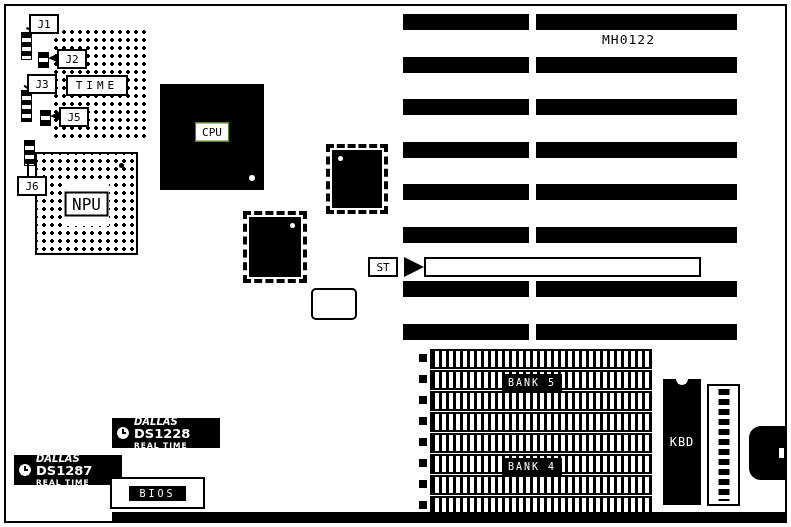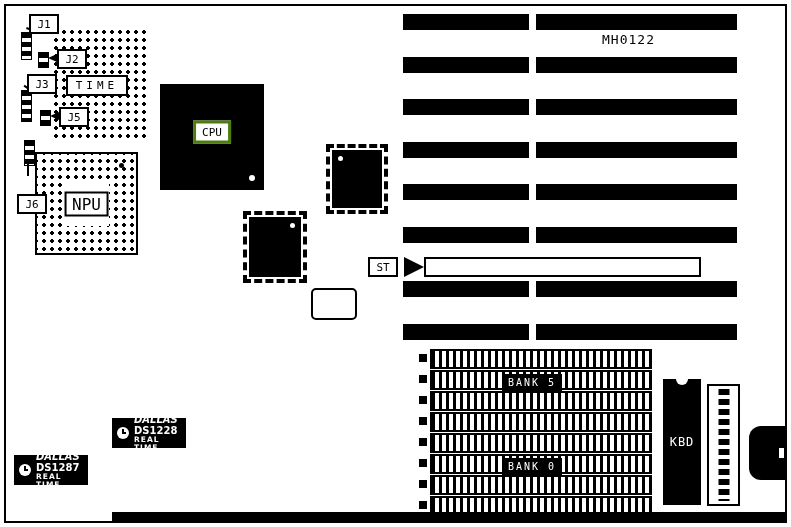--- a/index.html
+++ b/index.html
@@ -30,21 +30,21 @@
   
   .jumper{position:absolute;border:1px solid #000;z-index:4;
     background:repeating-linear-gradient(180deg,#000 0 5px,#fff 5px 9px);}
   .lead{position:absolute;background:#000;z-index:5;}
   .arrow-left{position:absolute;width:0;height:0;z-index:5;
     border-top:4px solid transparent;border-bottom:4px solid transparent;border-right:9px solid #000;}
 
   
   .cpu{position:absolute;left:160px;top:84px;width:104px;height:106px;background:#000;z-index:2;}
   .cpu-label{position:absolute;left:50%;top:45%;transform:translate(-50%,-50%);
-    background:#fff;border:3px solid #4d7c0f;padding:2px 6px;font-size:11px;}
+    background:#fff;border:1px solid #4d7c0f;padding:2px 6px;font-size:11px;}
   .cpu-dot{position:absolute;right:9px;bottom:9px;width:6px;height:6px;border-radius:50%;background:#fff;}
 
   
   .npu-socket{position:absolute;left:35px;top:152px;width:99px;height:99px;border:2px solid #000;z-index:2;
     background-image:radial-gradient(#000 1.7px,transparent 2px);background-size:8px 8px;background-position:3px 3px;}
   .npu-center{position:absolute;left:27px;top:27px;right:27px;bottom:27px;background:#fff;}
   .npu-label{position:absolute;left:50%;top:50%;transform:translate(-50%,-50%);
     background:#fff;border:2px solid #000;padding:1px 6px;font-size:16px;z-index:3;}
   .npu-dot{position:absolute;right:12px;top:9px;width:5px;height:5px;border-radius:50%;background:#000;}
 
@@ -72,28 +72,28 @@
   .pinheader-pins{position:absolute;left:50%;transform:translateX(-50%);top:3px;bottom:3px;width:11px;
     background:repeating-linear-gradient(180deg,#000 0 6px,transparent 6px 10px);}
 
   
   .din{position:absolute;left:749px;top:426px;width:38px;height:54px;background:#000;border-radius:12px 0 0 12px;}
   .din-key{position:absolute;right:3px;top:50%;transform:translateY(-50%);width:5px;height:10px;background:#fff;}
 
   .bottom-bar{position:absolute;left:112px;top:512px;width:674px;height:9px;background:#000;}
 
   
-  .rtc{position:absolute;width:74px;height:30px;background:#000;color:#fff;display:flex;align-items:center;
+  .rtc{position:absolute;width:108px;height:30px;background:#000;color:#fff;display:flex;align-items:center;
     gap:5px;padding:0 5px;box-sizing:border-box;font-family:"DejaVu Sans",sans-serif;z-index:3;}
   .clock{width:12px;height:12px;border-radius:50%;background:#fff;position:relative;flex:0 0 auto;}
   .clock::before{content:"";position:absolute;left:5px;top:2px;width:2px;height:5px;background:#000;}
   .clock::after{content:"";position:absolute;left:5px;top:5px;width:4px;height:2px;background:#000;}
   .rtc-text{display:flex;flex-direction:column;line-height:1.1;}
   .rtc-brand{font-size:10px;font-weight:bold;font-style:italic;}
-  .rtc-part{font-size:10px;font-weight:bold;}
+  .rtc-part{font-size:13px;font-weight:bold;}
   .rtc-type{font-size:7.5px;font-weight:bold;letter-spacing:1px;}
 
   
   .bios-outer{position:absolute;left:110px;top:477px;width:91px;height:28px;border:2px solid #000;background:#fff;
     display:flex;align-items:center;justify-content:center;z-index:3;}
   .bios-inner{background:#000;color:#fff;font-size:10px;letter-spacing:3px;padding:2px 10px;}
 </style>
 </head>
 <body>
 
@@ -135,21 +135,21 @@
   <div class="lead" style="left:26px;top:29px;width:12px;height:2px;transform:rotate(20deg)"></div>
   <div class="arrow-left" style="left:48px;top:54px"></div>
   <div class="lead" style="left:23px;top:88px;width:12px;height:2px;transform:rotate(35deg)"></div>
   <div class="arrow-left" style="left:50px;top:112px"></div>
   <div class="lead" style="left:27px;top:164px;width:2px;height:12px"></div>
 
   <div class="lbl" style="left:29px;top:14px;width:26px;height:16px">J1</div>
   <div class="lbl" style="left:57px;top:49px;width:26px;height:16px">J2</div>
   <div class="lbl" style="left:27px;top:74px;width:26px;height:16px">J3</div>
   <div class="lbl" style="left:59px;top:107px;width:26px;height:16px">J5</div>
-  <div class="lbl" style="left:17px;top:194px;width:26px;height:16px">J6</div>
+  <div class="lbl" style="left:17px;top:176px;width:26px;height:16px">J6</div>
 
   <div class="cpu">
     <div class="cpu-label">CPU</div>
     <div class="cpu-dot"></div>
   </div>
 
   <div class="npu-socket">
     <div class="npu-center"></div>
     <div class="npu-dot"></div>
     <div class="npu-label">NPU</div>
@@ -187,21 +187,21 @@
       <div class="simm-tab"></div>
     </div>
   <div class="simm-row" style="top:475px">
       <div class="simm-tab"></div>
     </div>
   <div class="simm-row" style="top:496px">
       <div class="simm-tab"></div>
     </div>
 
   <div class="bank-label" style="top:374px">BANK 5</div>
-  <div class="bank-label" style="top:458px">BANK 0</div>
+  <div class="bank-label" style="top:458px">BANK 4</div>
 
   <div class="kbd-chip">
     <div class="kbd-notch"></div>
     <span>KBD</span>
   </div>
 
   <div class="pinheader">
     <div class="pinheader-pins"></div>
   </div>
 
@@ -221,13 +221,16 @@
   </div>
   <div class="rtc" style="left:14px;top:455px">
     <div class="clock"></div>
     <div class="rtc-text">
       <span class="rtc-brand">DALLAS</span>
       <span class="rtc-part">DS1287</span>
       <span class="rtc-type">REAL TIME</span>
     </div>
   </div>
 
+  <div class="bios-outer">
+    <div class="bios-inner">BIOS</div>
+  </div>
 </div>
 
 </body></html>

